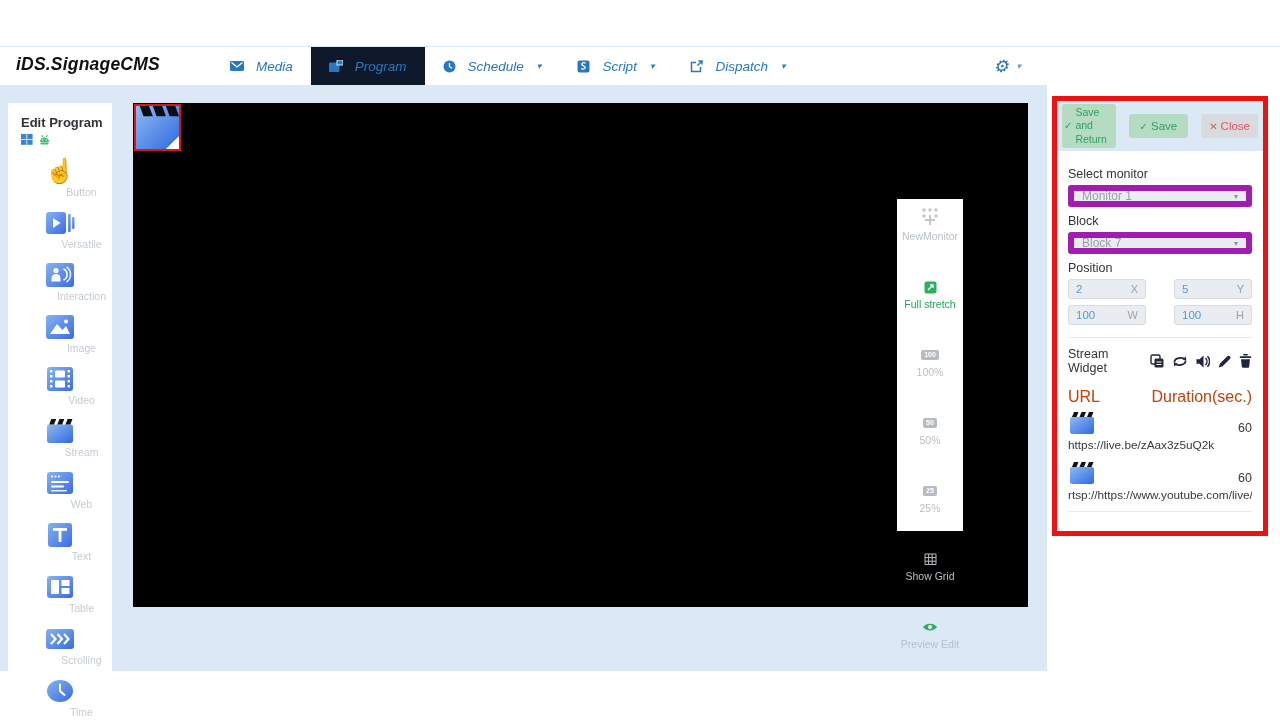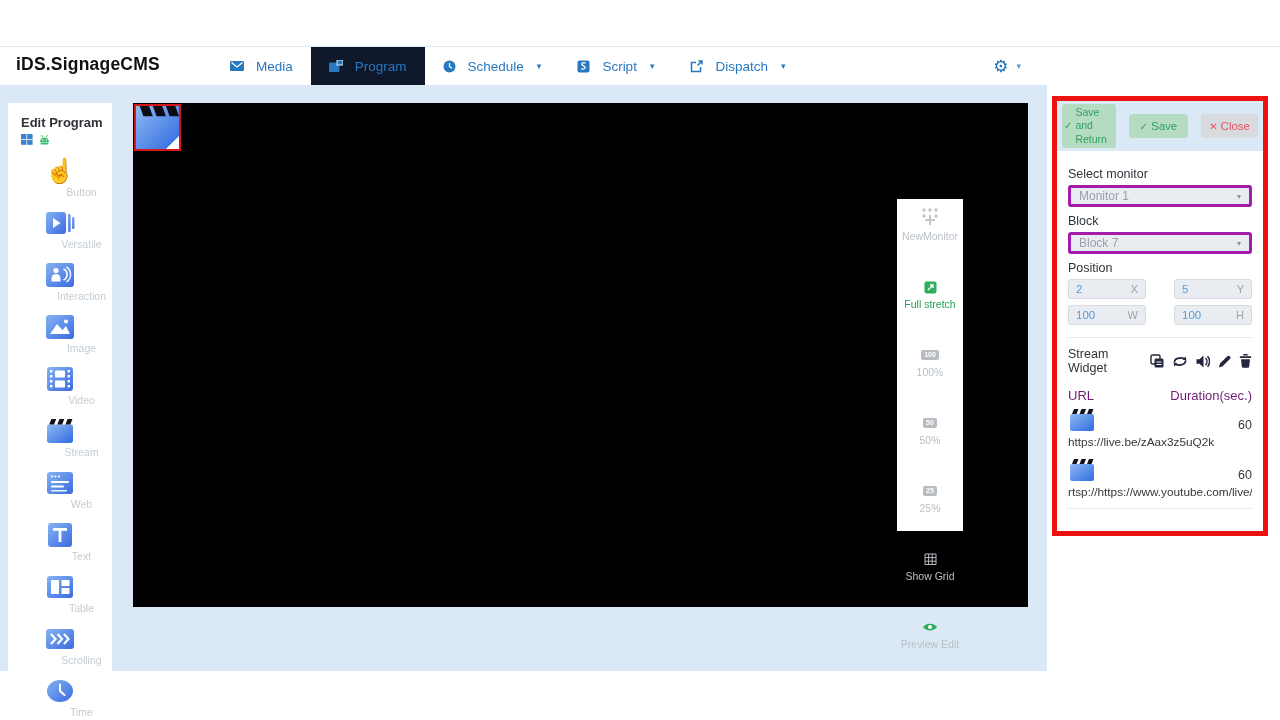--- a/index.html
+++ b/index.html
@@ -2,21 +2,21 @@
 <html><head>
 <meta charset="utf-8">
 <title>iDS.SignageCMS</title>
 <style>
   * { margin:0; padding:0; box-sizing:border-box; }
   html,body { width:1280px; height:720px; background:#fff; overflow:hidden;
               font-family:"Liberation Sans", sans-serif; }
 
   
   #top-line { position:absolute; top:46px; left:0; width:1280px; height:1px; background:#dce9f5; }
-  #navbar { position:absolute; top:47px; left:0; width:1047px; height:38px; background:#fff; }
+  #navbar { position:absolute; top:47px; left:0; width:1047px; height:38px; background:#fff;font-style:italic; }
   #logo { position:absolute; left:16px; top:7px; font-size:17.5px; color:#101010; letter-spacing:.2px; }
   #logo .b { font-weight:800; }
   #logo .r { font-weight:600; }
   #nav-menu { position:absolute; left:212px; top:0; height:38px; display:flex; align-items:stretch; }
   .nav-item { display:flex; align-items:center; gap:12px; padding:0 18px; font-size:13.5px;
               color:#2878bf; cursor:pointer; }
   .nav-item.active { background:#0f172a; }
   .nav-caret { font-size:9px; margin-left:1px; color:#2878bf; }
   #nav-right { position:absolute; right:26px; top:0; height:38px; display:flex; align-items:center; gap:8px; }
   #gear { font-size:17px; color:#2272b9; line-height:1; }
@@ -59,36 +59,36 @@
          align-items:center; justify-content:center; gap:3px; }
   .btn-green { background:#b5dcc2; color:#31a05f; }
   .btn-sr { width:78px; min-height:32px; font-size:10.5px; line-height:1.25; padding:2px 2px; text-align:left; }
   .btn-save { font-size:11.5px; padding:6px 11px; }
   .btn-close { background:#d8dade; color:#e4535f; font-size:11.5px; padding:6px 8px; }
   .btn .ck { font-size:10px; }
   .btn-close .ck { font-size:10px; }
 
   #panel-body { padding:9px 11px 0; }
   .fld-label { display:block; font-size:12.5px; color:#2e3439; margin:7px 0 4px; }
-  .select { height:22px; background:#e9edf1; border:3px solid #a21caf; border-radius:3px;
+  .select { height:22px; background:#e9edf1; border:6px solid #a21caf; border-radius:3px;
             display:flex; align-items:center; justify-content:space-between; padding:0 8px;
             font-size:12px; color:#98a1a9; cursor:default; }
   .select .sel-caret { font-size:8px; color:#8a939b; }
   .pos-grid { display:flex; flex-wrap:wrap; justify-content:space-between; row-gap:6px; margin-top:2px; }
   .pos-field { width:78px; height:20px; background:#e9edf1; border:1px solid #d6dbdf; border-radius:3px;
                display:flex; align-items:center; justify-content:space-between; padding:0 7px; }
   .pos-field input { width:42px; border:none; background:transparent; font-family:inherit;
                      font-size:11.5px; color:#549bd8; outline:none; }
   .pos-suffix { font-size:11px; color:#9aa3ab; }
   .divider { border:none; border-top:1px solid #eaeaea; margin:12px 0 9px; }
   .sw-row { display:flex; align-items:center; justify-content:space-between; }
   .sw-icons { display:flex; align-items:center; gap:8px; }
   .sw-icons span { display:flex; cursor:pointer; }
   .hdr-row { display:flex; align-items:center; justify-content:space-between; margin:13px 0 5px; }
-  .hdr-row span { font-size:13px; color:#701a75; }
+  .hdr-row span { font-size:16px; color:#c2410c; }
   .entry { margin-bottom:9px; cursor:pointer; }
   .entry-top { display:flex; align-items:flex-end; justify-content:space-between; }
   .entry-duration { font-size:12.5px; color:#35393d; }
   .entry-url { font-size:11.8px; color:#35393d; margin-top:3px; white-space:nowrap; overflow:hidden; }
 </style>
 </head>
 <body>
 
 <svg width="0" height="0" style="position:absolute" aria-hidden="true">
   <defs>

